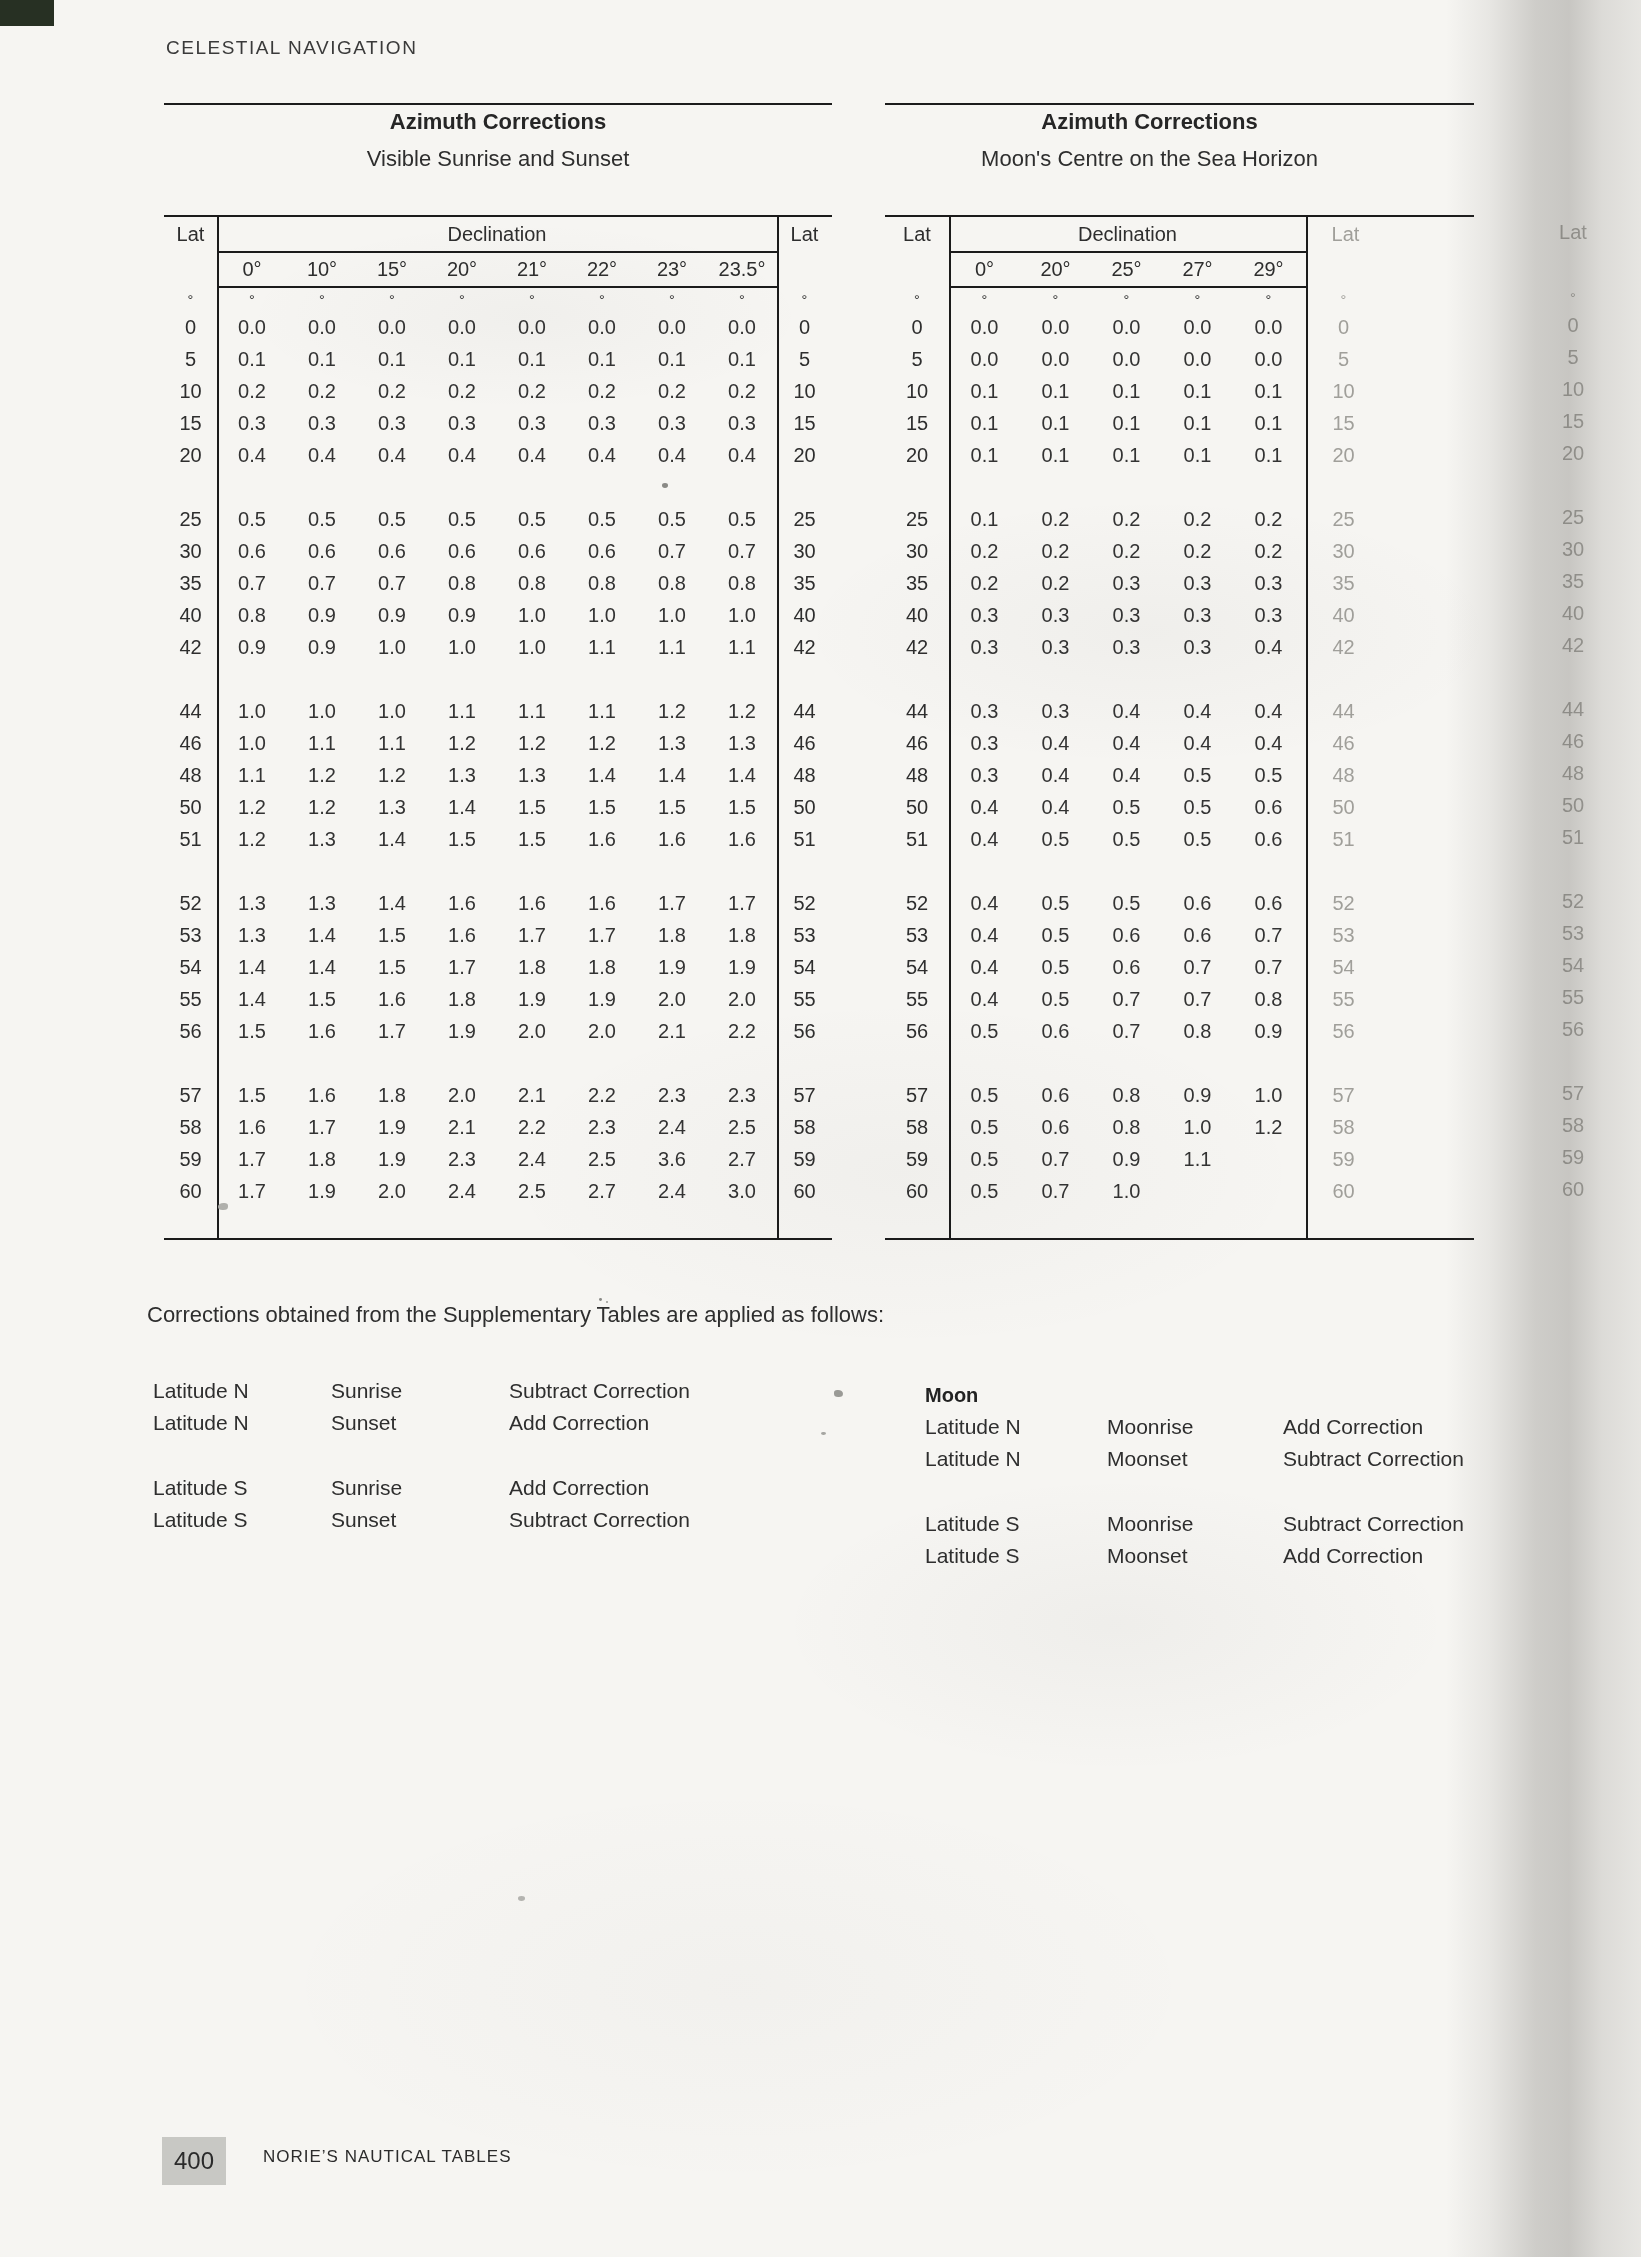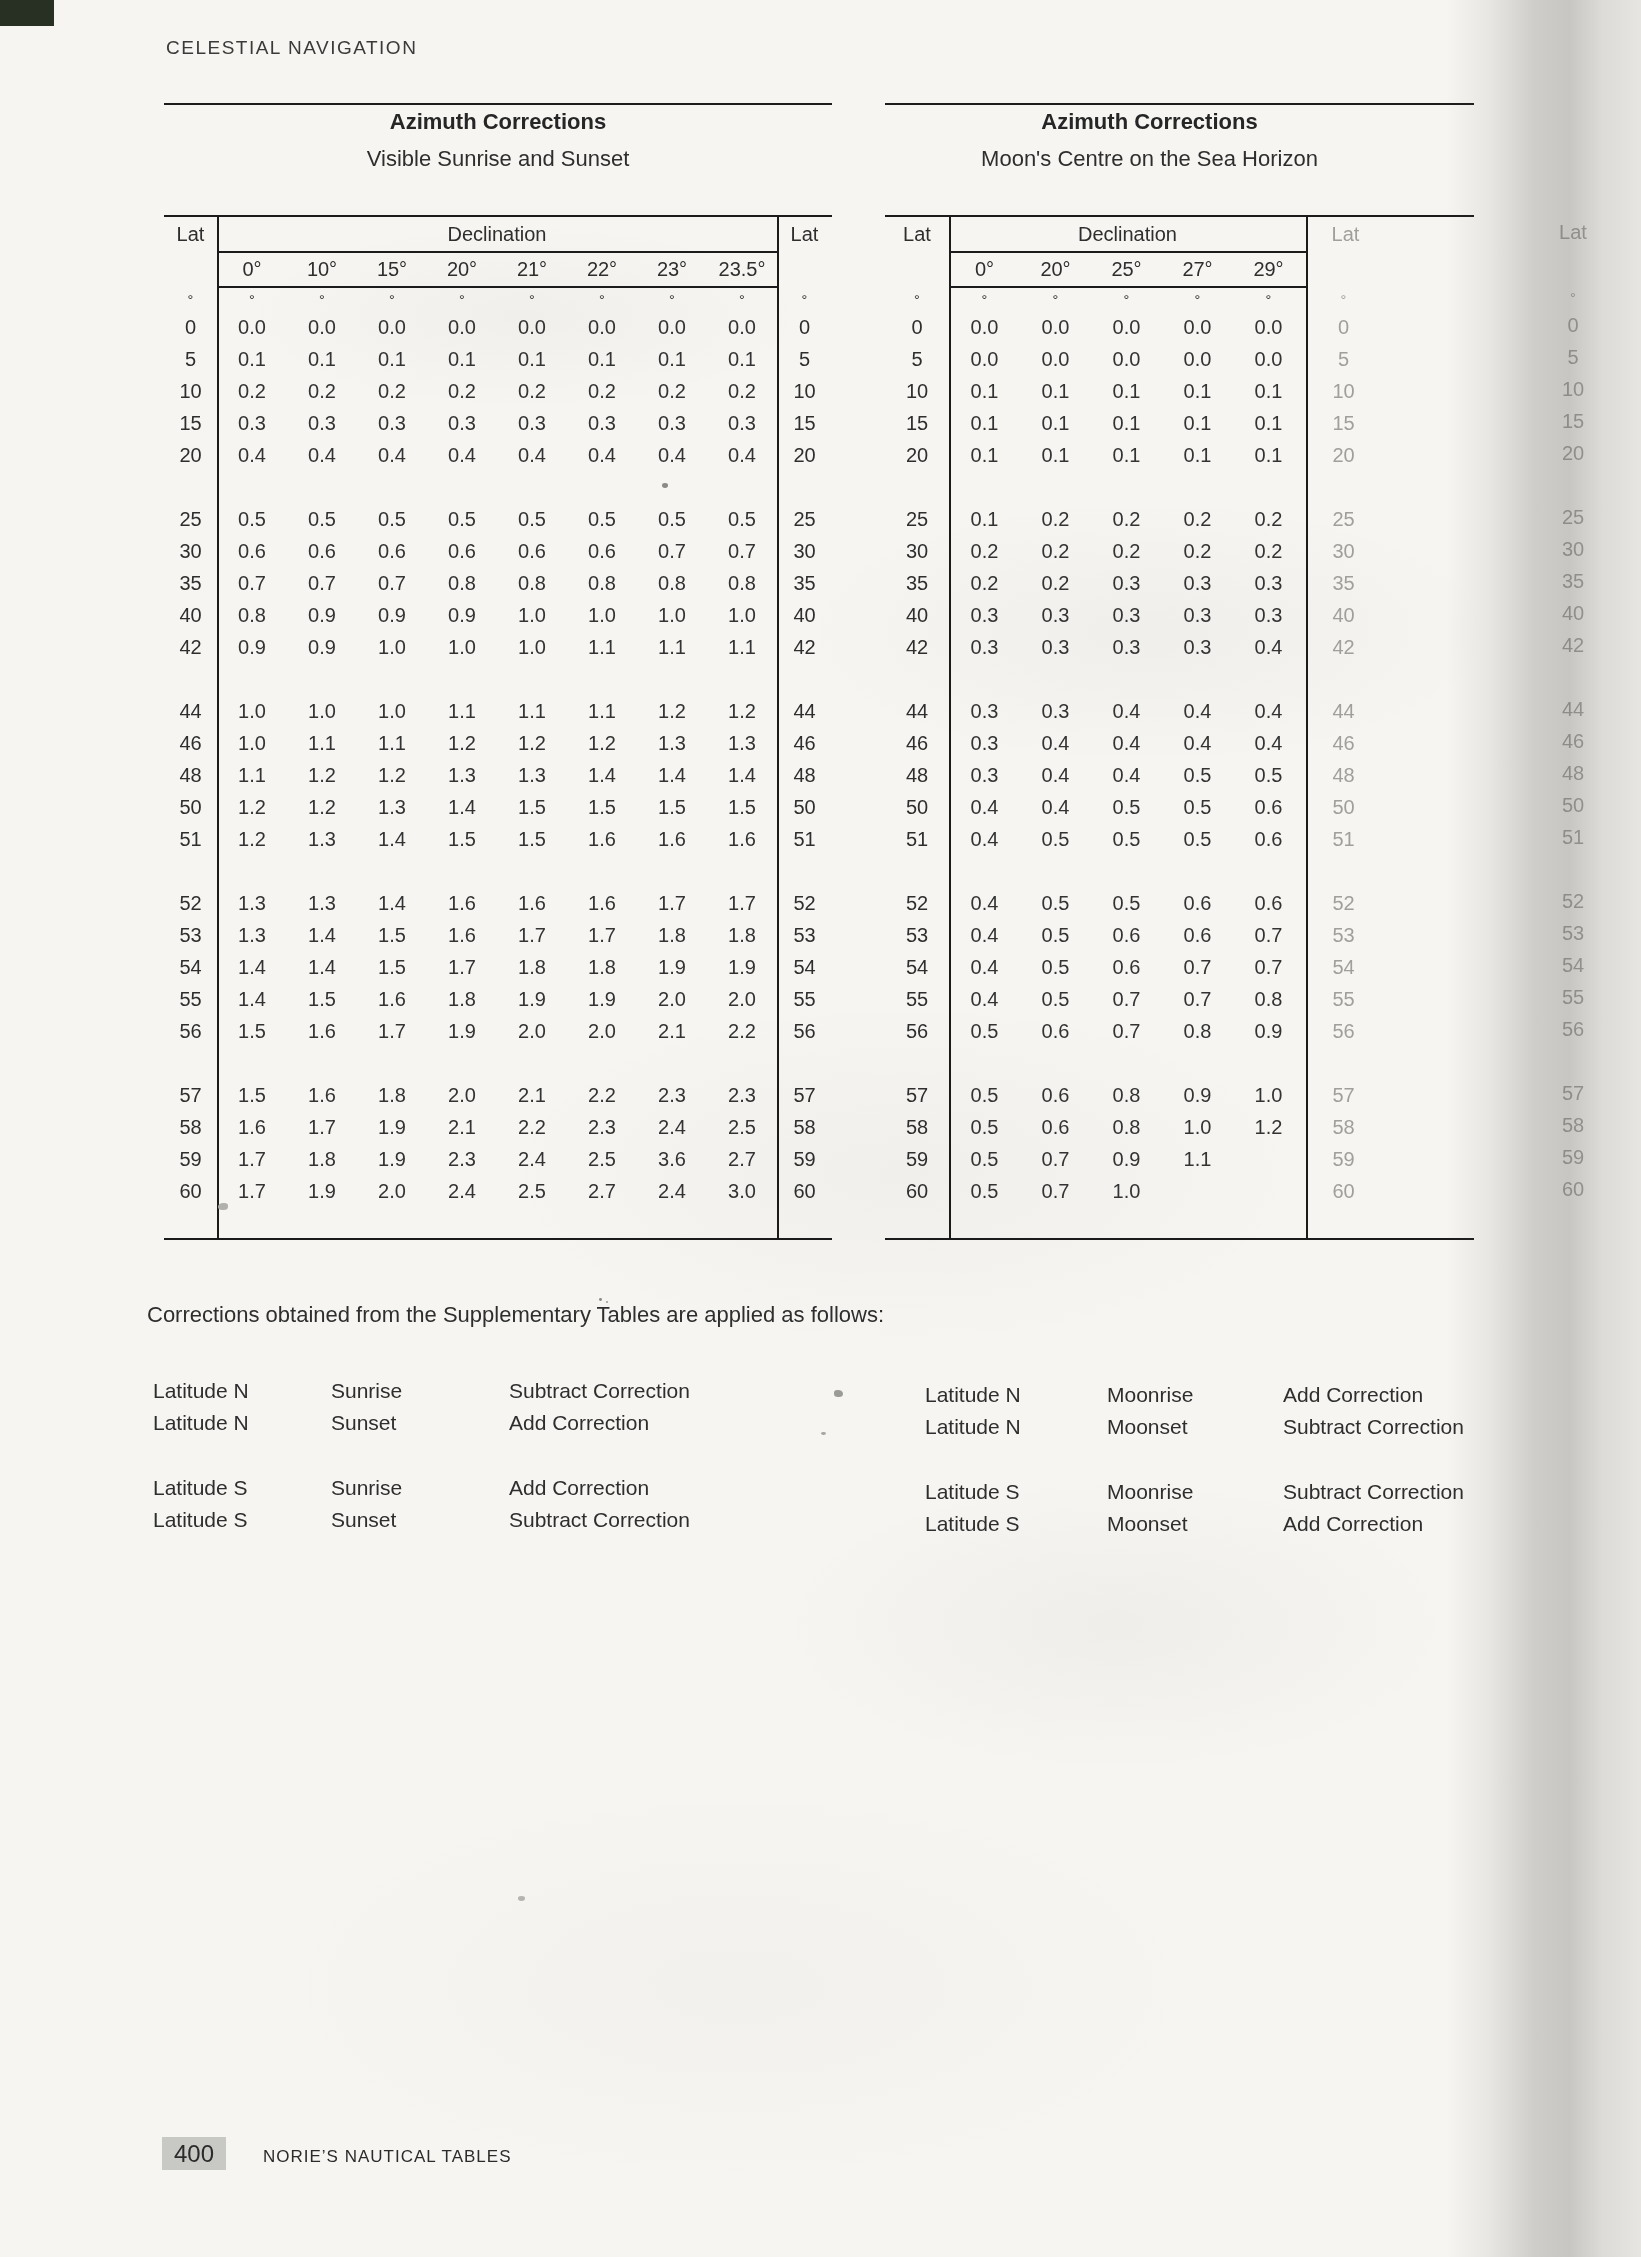--- a/index.html
+++ b/index.html
@@ -85,21 +85,21 @@
   .sun-notes{left:153px;top:1375px;}
   .moon-notes{left:925px;top:1379px;}
   .notes-heading{font-weight:bold;font-size:20px;color:#222;height:32px;display:flex;align-items:center;}
   .note-row{display:grid;height:32px;align-items:center;gap:28px;}
   .sun-notes .note-row{grid-template-columns:150px 150px auto;}
   .moon-notes .note-row{grid-template-columns:154px 148px auto;}
   .note-row.gap{margin-top:33px;}
   .note-cell{text-align:left;white-space:nowrap;}
 
   .footer-box{
-    position:absolute;left:162px;top:2137px;width:64px;height:33px;background:#c8c8c4;
+    position:absolute;left:162px;top:2137px;width:64px;height:48px;background:#c8c8c4;
     display:flex;align-items:center;justify-content:center;font-size:24px;color:#2b2b2b;
   }
   .footer-title{position:absolute;left:263px;top:2147px;font-size:17px;letter-spacing:1px;color:#2b2b2b;}
 
   .speck{position:absolute;border-radius:50%;pointer-events:none;}
   .sp1{left:662px;top:483px;width:5.8px;height:4.8px;background:#8a8a86;}
   .sp2{left:834px;top:1390px;width:8.7px;height:6.8px;background:#9a9a96;border-radius:40% 60% 50% 50%;}
   .sp3{left:821px;top:1432px;width:4.8px;height:2.9px;background:#a5a5a1;}
   .sp4{left:599px;top:1298px;width:2.9px;height:2.9px;background:#8a8a86;}
   .sp5{left:606px;top:1301px;width:1.9px;height:1.9px;background:#9a9a96;}
@@ -776,20 +776,21 @@
       </div>
       <div class="note-row">
         <div class="note-cell">Latitude S</div>
         <div class="note-cell">Sunset</div>
         <div class="note-cell">Subtract Correction</div>
       </div>
     </div>
 </div>
 
 <div class="notes-block moon-notes">
+  <div class="notes-heading">Moon</div>
   <div>
       <div class="note-row">
         <div class="note-cell">Latitude N</div>
         <div class="note-cell">Moonrise</div>
         <div class="note-cell">Add Correction</div>
       </div>
       <div class="note-row">
         <div class="note-cell">Latitude N</div>
         <div class="note-cell">Moonset</div>
         <div class="note-cell">Subtract Correction</div>

